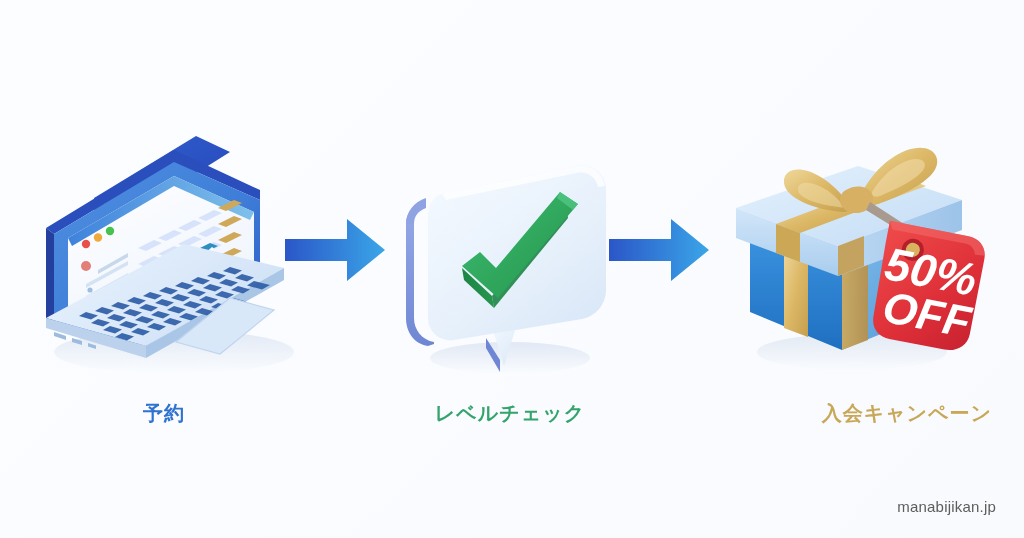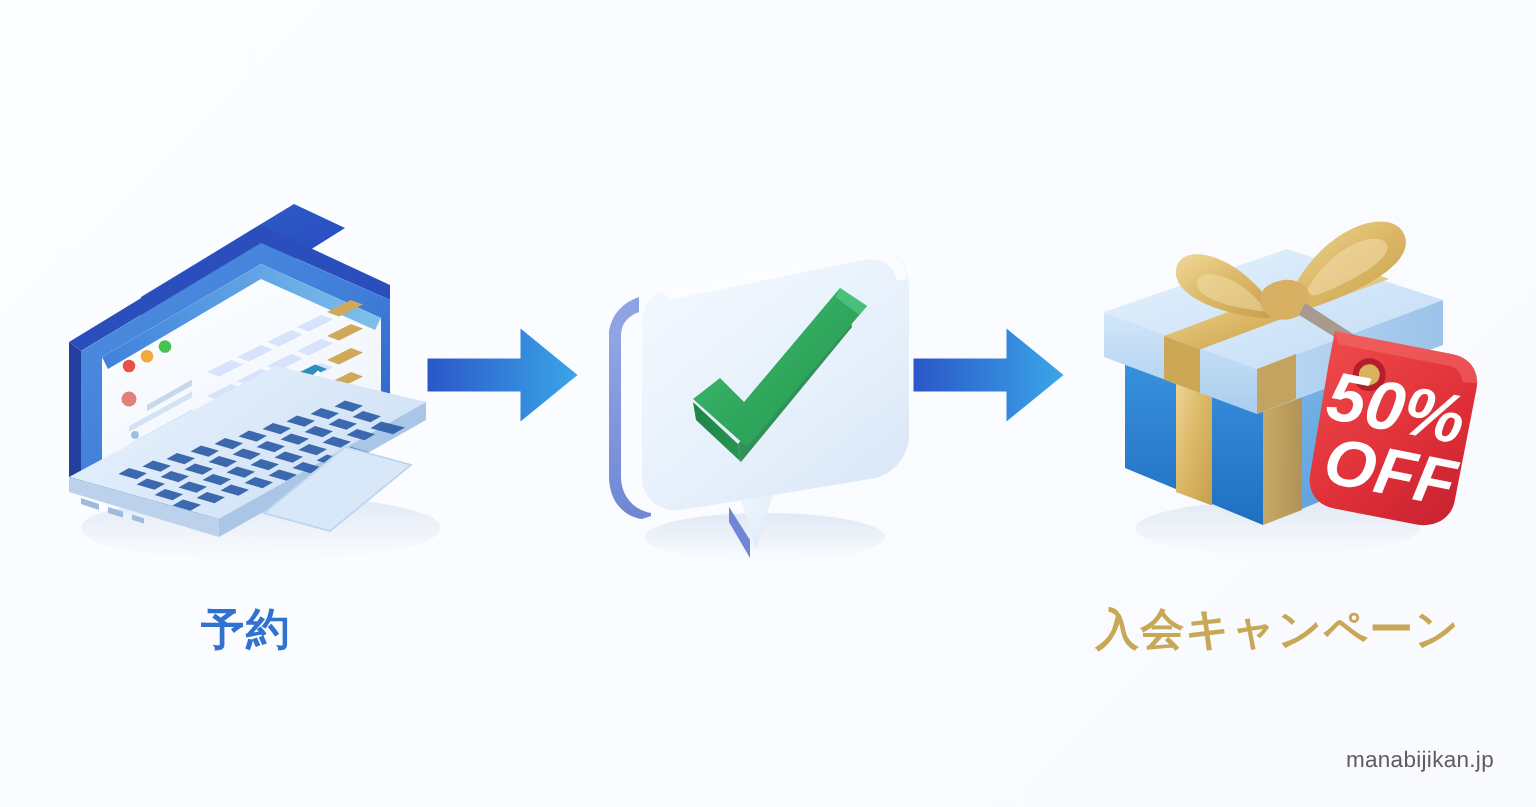--- a/index.html
+++ b/index.html
@@ -27,32 +27,32 @@
     position: relative;
     width: 280px;
     height: 280px;
   }
   .step-label {
     position: absolute;
     top: 300px;
     left: 0;
     width: 280px;
     text-align: center;
-    font-size: 29px;
+    font-size: 20px;
     font-weight: bold;
     letter-spacing: 1px;
     white-space: nowrap;
   }
   #step-1 { left: 24px; }
   #step-2 { left: 370px; }
   #step-3 { left: 712px; }
 
   #step-1 .step-label { color: #2f72d0; }
   #step-2 .step-label { color: #35a46c; }
-  #step-3 .step-label { color: #c8a756; }
+  #step-3 .step-label { color: #c8a756; text-align: right; }
 
   
   .arrow {
     position: absolute;
     top: 215px;
     width: 104px;
     height: 70px;
   }
   #arrow-1 { left: 283px; }
   #arrow-2 { left: 607px; }
@@ -303,20 +303,21 @@
         <g>
 
           <path d="M92 168 L122 196 L124 208 L94 180 Z" fill="url(#checkSide)"></path>
           <path d="M122 196 L196 106 L198 118 L124 208 Z" fill="#1d8546" opacity="0.9"></path>
 
           <path d="M92 166 L110 152 L126 168 L190 92 L208 104 L128 198 Z" fill="url(#checkGrad)"></path>
           <path d="M190 92 L208 104 L203 110 L187 98 Z" fill="#54cb87" opacity="0.7"></path>
         </g>
       </svg>
     </div>
+    <div class="step-label">レベルチェック</div>
   </div>
 
   <div class="arrow" id="arrow-2">
     <svg width="104" height="70" viewBox="0 0 104 70">
       <defs>
         <linearGradient id="arrowGrad2" x1="0" y1="0" x2="1" y2="0">
           <stop offset="0%" stop-color="#2b56c8"></stop>
           <stop offset="100%" stop-color="#3aa6e8"></stop>
         </linearGradient>
       </defs>

